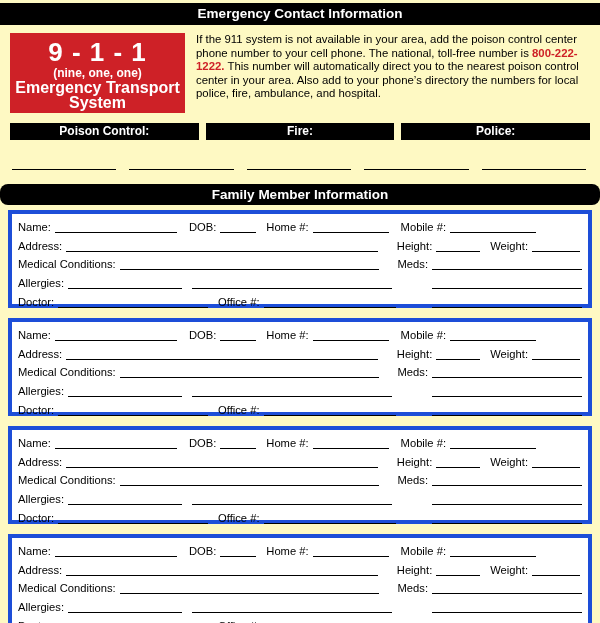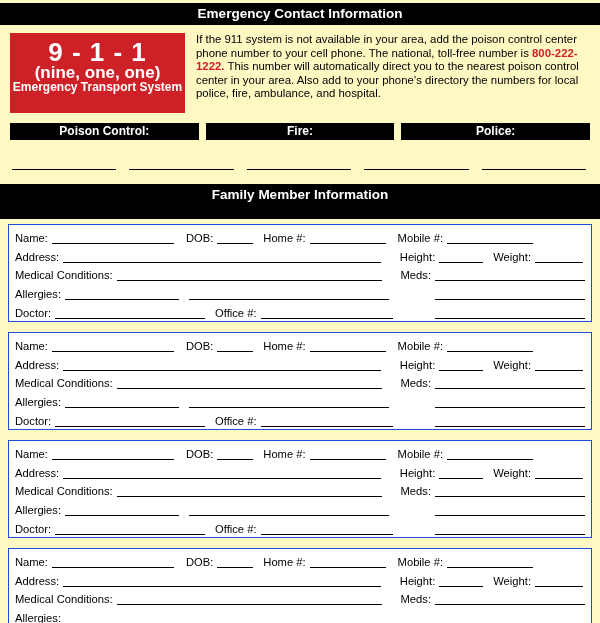--- a/index.html
+++ b/index.html
@@ -6,40 +6,40 @@
   html,body { background:#fff; }
   .page {
     position:relative; width:600px; height:623px; overflow:hidden;
     background:#fef9c3; font-family:"Liberation Sans","DejaVu Sans",sans-serif; color:#000;
     padding-top:3px;
   }
   .bar {
     height:22px; line-height:22px; background:#000; color:#fff;
     font-weight:bold; font-size:13.5px; text-align:center;
   }
-  .family-bar { margin-top:14px; height:35px; line-height:21px; }
+  .family-bar { margin-top:14px; height:21px; line-height:21px;border-radius:8px; }
   .intro { display:flex; align-items:flex-start; margin:8px 10px 0 10px; }
   .badge {
     flex:none; width:175px; height:80px; background:#ce2127; color:#fff;
     text-align:center; padding-top:6px;
   }
   .badge-number { font-size:26px; line-height:27px; font-weight:bold; letter-spacing:1px; }
-  .badge-words { font-size:17px; line-height:14px; font-weight:bold; }
-  .badge-caption { font-size:12px; line-height:15px; font-weight:bold; }
+  .badge-words { font-size:12px; line-height:14px; font-weight:bold; }
+  .badge-caption { font-size:16px; line-height:15px; font-weight:bold; }
   .intro-text { margin-left:11px; width:397px; font-size:11.4px; line-height:13.6px; }
   .phone { color:#ce2127; font-weight:bold; }
   .contact-row { display:flex; gap:7px; margin:10px 10px 0 10px; }
   .contact-box {
     flex:1; height:17px; line-height:17px; background:#000; color:#fff;
     font-weight:bold; font-size:12px; text-align:center;
   }
   .contact-lines { display:flex; gap:7px; margin:29px 10px 0 10px; }
   .contact-line { flex:1; height:0; border-bottom:1px solid #000; margin:0 4px 0 2px; }
   .member-block {
-    margin:10px 8px 0 8px; border:1px solid #1d4ed8; height:98px;
+    margin:10px 8px 0 8px; border:4px solid #1d4ed8; height:98px;
     padding:2px 6px 0 6px; font-size:11.2px; background:#fff;
   }
   .member-block.first { margin-top:5px; }
   .member-block.clipped { height:110px; }
   .frow {
     display:flex; align-items:flex-end; height:18.8px; padding-bottom:2px;
     white-space:nowrap;
   }
   .lbl { flex:none; padding-right:4px; }
   .ln { flex:none; height:12px; border-bottom:1px solid #000; }

